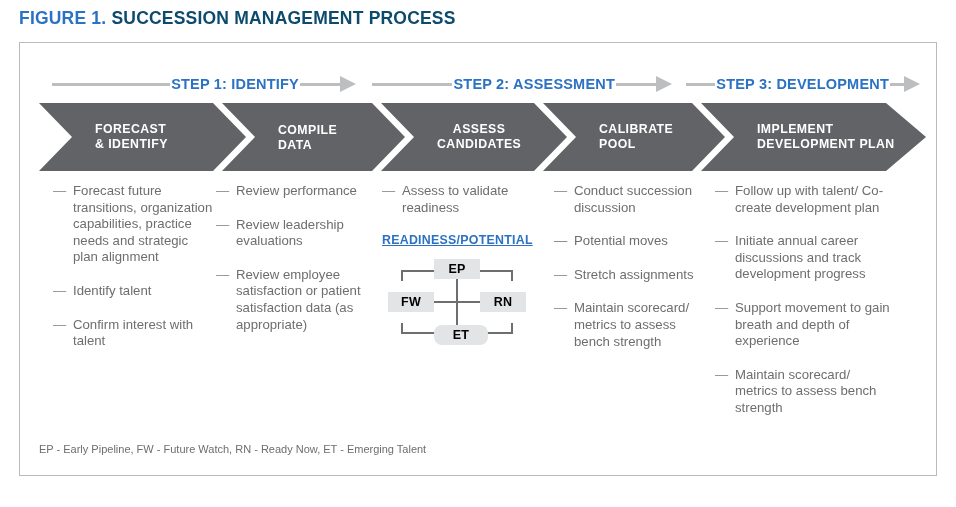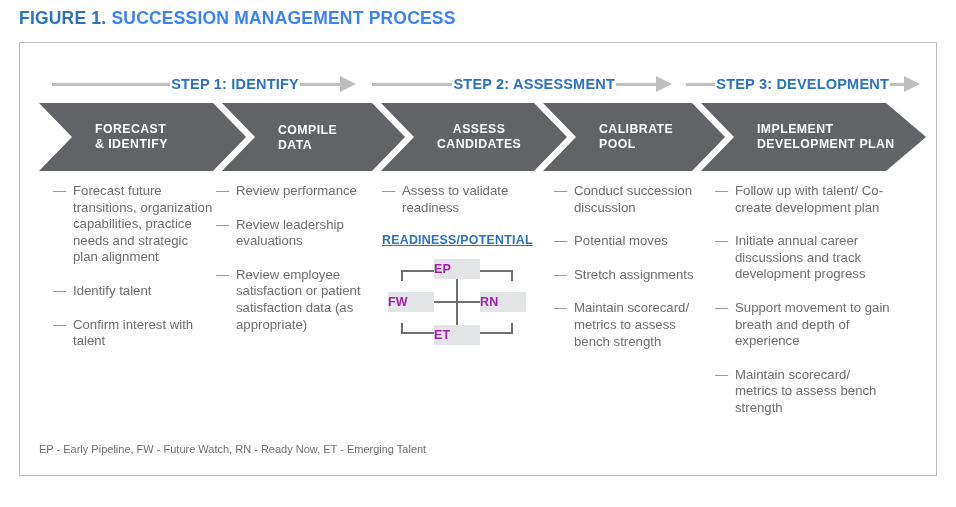--- a/index.html
+++ b/index.html
@@ -20,21 +20,21 @@
   #figure-title {
     position: absolute;
     left: 19px;
     top: 8px;
     font-size: 17.5px;
     font-weight: bold;
     letter-spacing: 0.2px;
     white-space: nowrap;
   }
   #figure-title .fig-num { color: #2b72c4; }
-  #figure-title .fig-name { color: #3b82f6; }
+  #figure-title .fig-name { color: #0c4a6e; }
 
   
   #figure-panel {
     position: absolute;
     left: 19px;
     top: 42px;
     width: 918px;
     height: 434px;
     border: 1px solid #b9bbbd;
     box-sizing: border-box;
@@ -155,29 +155,30 @@
     margin-left: 6px;
   }
   #readiness-matrix svg {
     position: absolute;
     left: 0;
     top: 0;
   }
   .rm-cell {
     position: absolute;
     background: #e3e4e6;
-    color: #a21caf;
+    color: #000000;
     font-size: 12.5px;
     font-weight: bold;
+    text-align: center;
     line-height: 20px;
     height: 20px;
     letter-spacing: 0.2px;
   }
   #rm-ep { left: 46px; top: 0px;  width: 46px; }
-  #rm-et { left: 46px; top: 66px; width: 46px; }
+  #rm-et { left: 46px; top: 66px; width: 54px; border-radius: 8px; }
   #rm-fw { left: 0px;  top: 33px; width: 46px; }
   #rm-rn { left: 92px; top: 33px; width: 46px; }
 
   
   #legend {
     position: absolute;
     left: 19px;
     bottom: 20px;
     font-size: 11px;
     color: #6d6e70;

